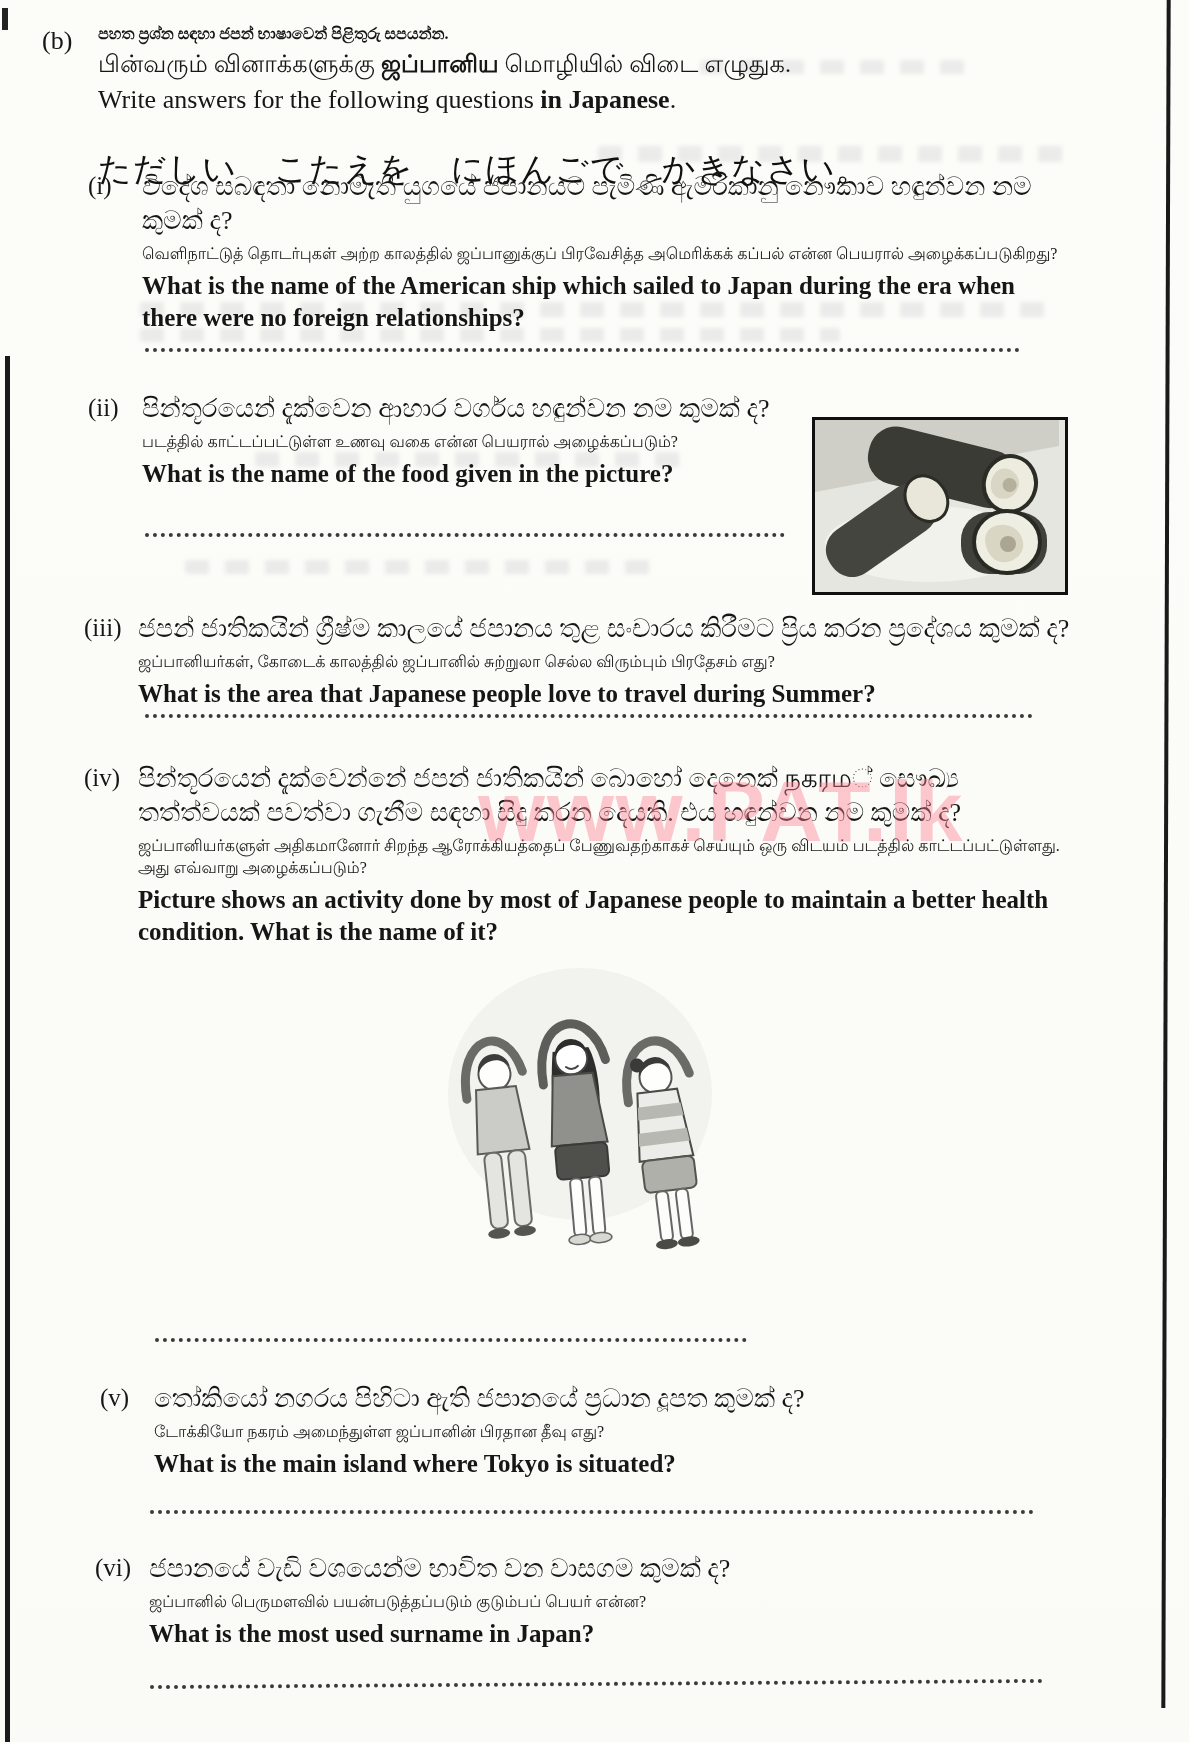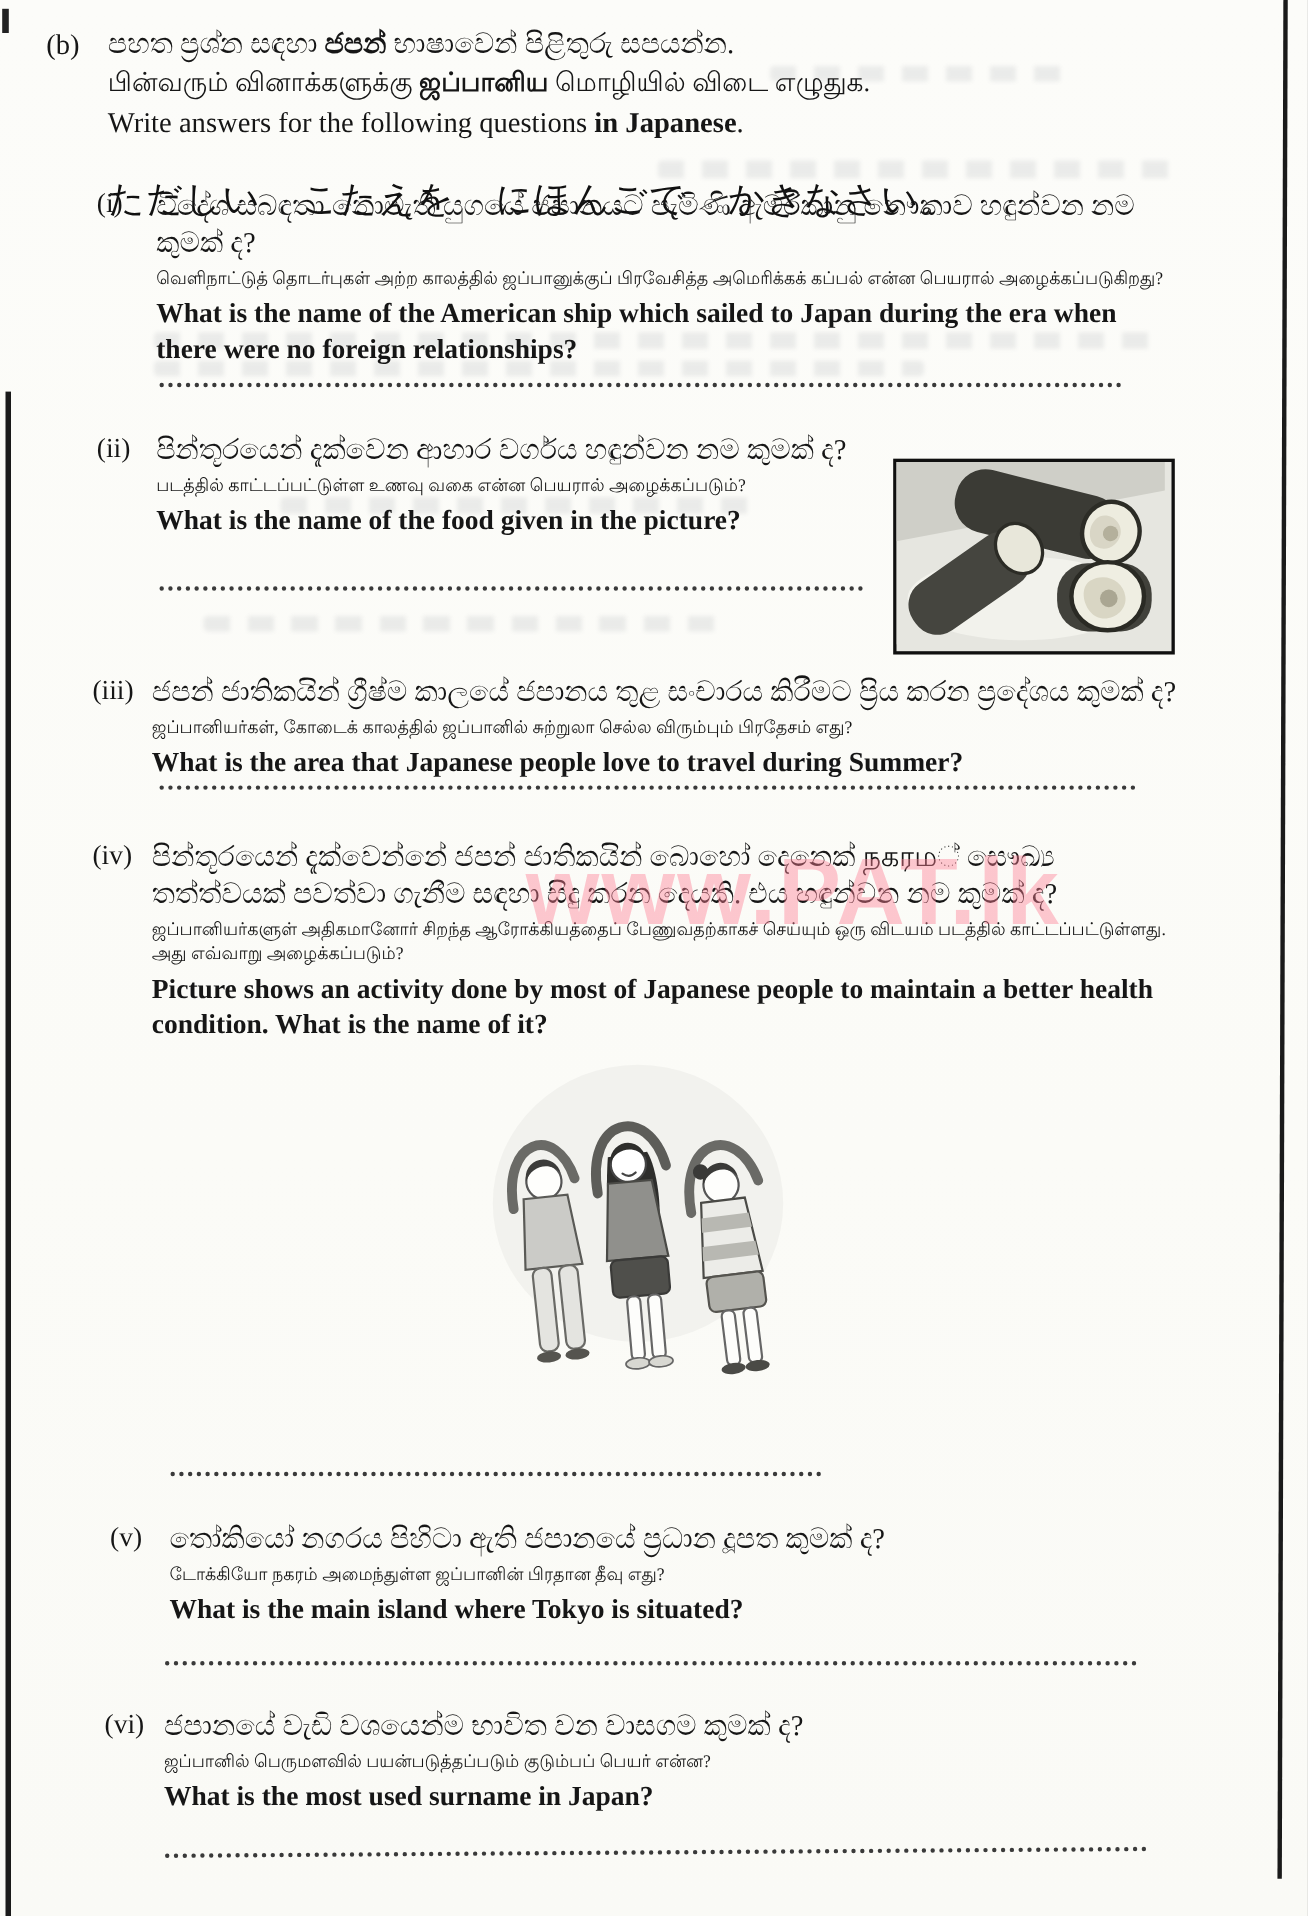--- a/index.html
+++ b/index.html
@@ -13,21 +13,21 @@
   .edge{position:absolute;background:#1a1a1a;}
   .edge.right{left:1164px;top:0;width:4px;height:1708px;transform:rotate(0.18deg);}
   .edge.left{left:5px;top:356px;width:5px;height:1386px;}
   .corner-mark{position:absolute;left:2px;top:8px;width:6px;height:22px;background:#222;}
   
   .smudge{position:absolute;opacity:.10;filter:blur(2px);border-radius:4px;
     background:repeating-linear-gradient(90deg,#5a616d 0 24px,transparent 24px 40px);}
   
   .header{position:absolute;left:42px;top:24px;display:flex;}
   .b-label{width:56px;font-size:26px;flex:none;padding-top:2px;}
-  .hdr-si{font-size:26px;line-height:1.22;margin-bottom:5px;}
+  .hdr-si{font-size:16px;line-height:1.22;margin-bottom:5px;font-weight:bold;}
   .hdr-ta{font-size:24px;line-height:1.25;margin-bottom:5px;}
   .hdr-en{font-size:26px;line-height:1.2;}
   .hdr-jp{font-size:33px;margin-top:32px;word-spacing:28px;letter-spacing:1px;color:#111;}
   
   .question{position:absolute;display:flex;}
   .q-label{width:54px;flex:none;font-size:25px;padding-top:2px;}
   .q-body{flex:1;}
   .q-si{font-size:26px;line-height:1.3;margin-bottom:5px;}
   .q-ta{font-size:16px;line-height:1.4;margin-bottom:5px;}
   .q-en{font-size:25px;line-height:1.28;font-weight:bold;}

